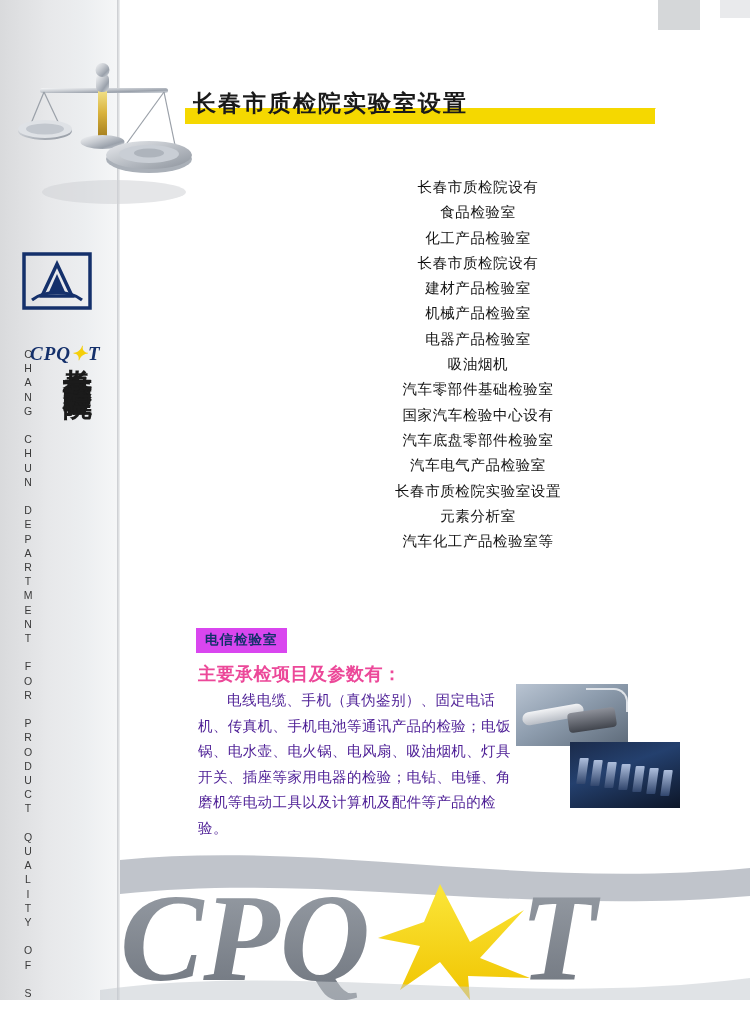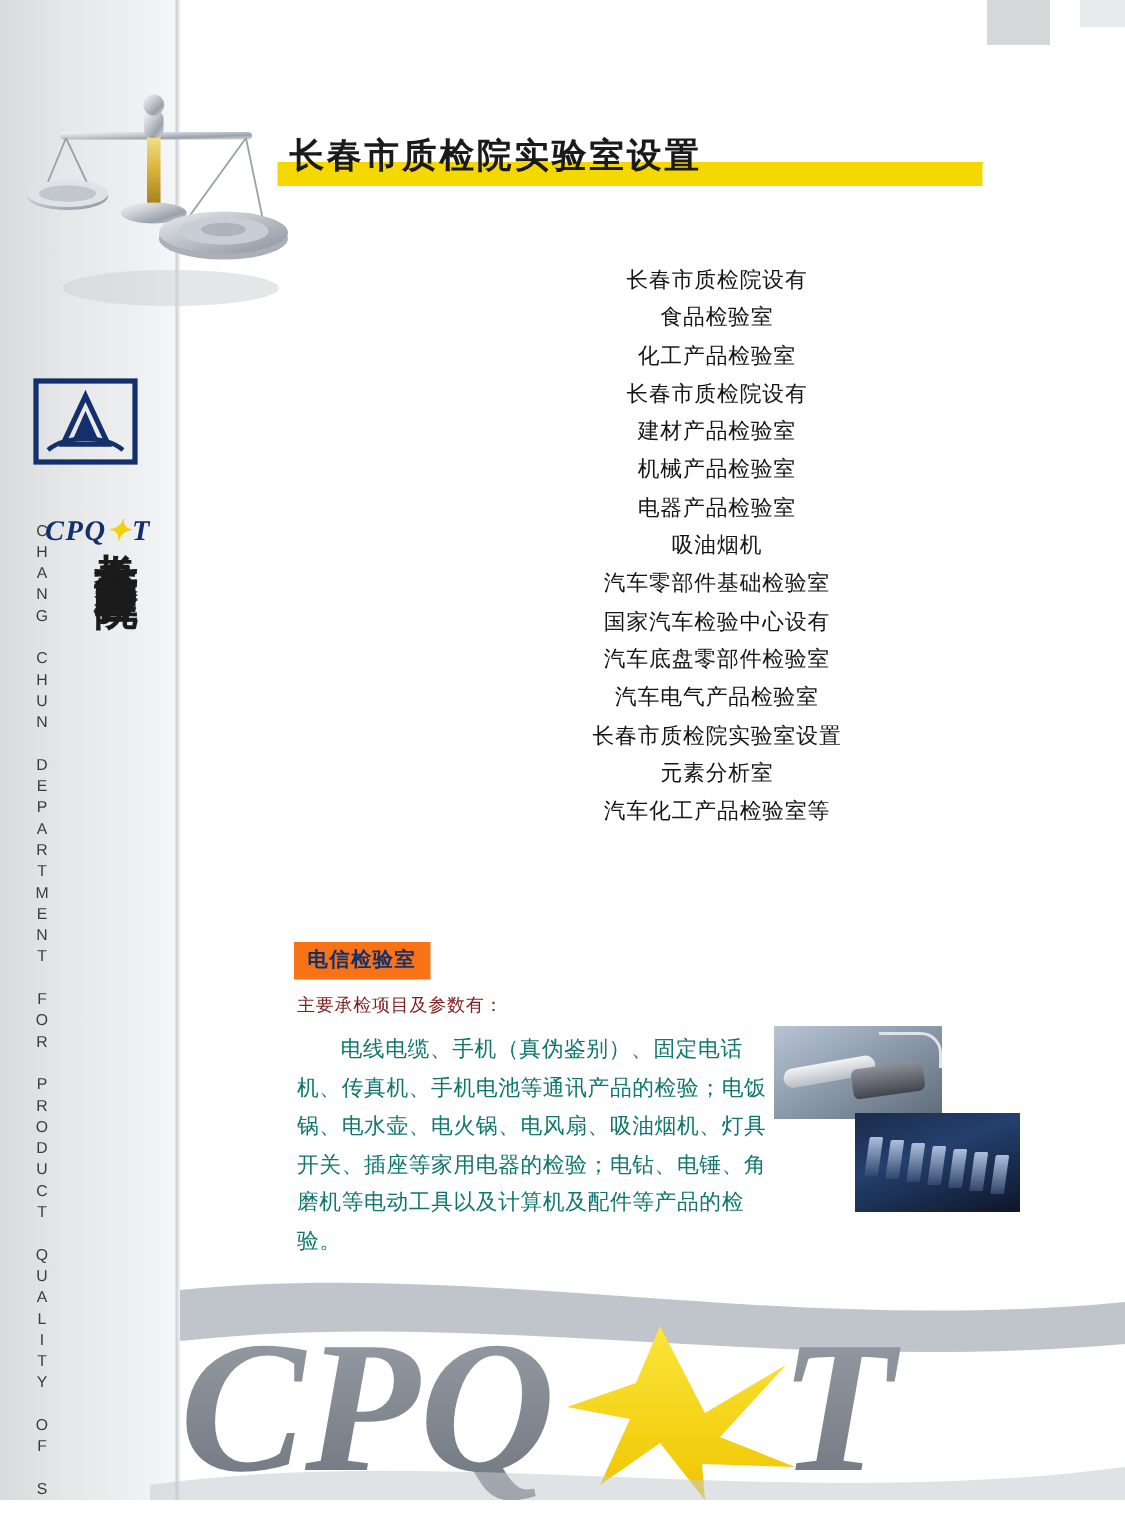--- a/index.html
+++ b/index.html
@@ -176,45 +176,45 @@
     letter-spacing: 0.6px;
     white-space: nowrap;
     text-align: center;
   }
 
   
   .section-tag {
     position: absolute;
     left: 196px;
     top: 628px;
-    background: #f97316;
+    background: #d946ef;
     padding: 3px 9px 4px 9px;
     font-size: 13.5px;
     font-weight: bold;
     color: #14306b;
     font-family: Liberation Mono, monospace;
     letter-spacing: 1px;
   }
   .section-sub {
     position: absolute;
     left: 198px;
     top: 662px;
-    font-size: 12px;
-    font-weight: normal;
-    color: #7f1d1d;
+    font-size: 18px;
+    font-weight: bold;
+    color: #ec4899;
     font-family: "DejaVu Sans", sans-serif;
     letter-spacing: 0.5px;
   }
   .section-body {
     position: absolute;
     left: 198px;
     top: 688px;
     width: 320px;
     font-size: 14.5px;
-    color: #0f766e;
+    color: #4c1d95;
     line-height: 25.5px;
     font-family: "DejaVu Sans", sans-serif;
     text-indent: 29px;
     letter-spacing: 0.4px;
   }
 
   
   .photo-phone {
     position: absolute;
     left: 516px;

